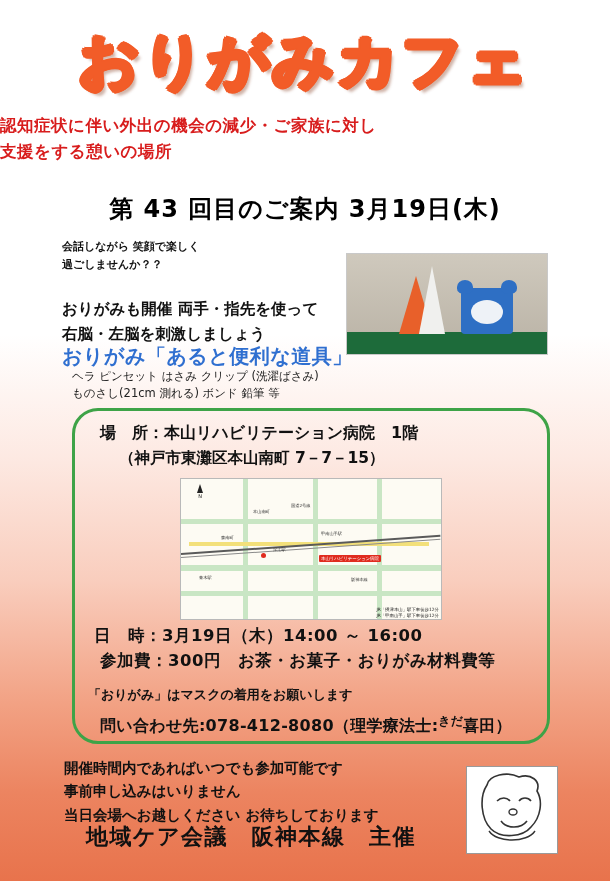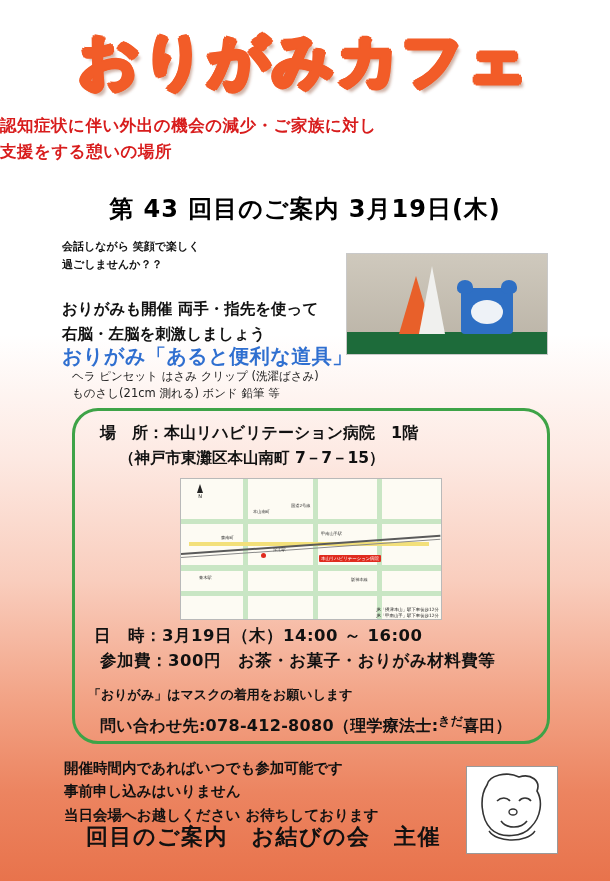--- a/index.html
+++ b/index.html
@@ -269,21 +269,21 @@
   <div class="contact">
     <span>問い合わせ先:078-412-8080（理学療法士:<span class="ruby">きだ</span>喜田）</span>
   </div>
 
   <div class="notes">
     <div>開催時間内であればいつでも参加可能です</div>
     <div>事前申し込みはいりません</div>
     <div>当日会場へお越しください お待ちしております</div>
   </div>
 
-  <div class="organizer">回目のご案内　お結びの会　主催</div>
+  <div class="organizer">地域ケア会議　阪神本線　主催</div>
 
   <div class="mascot">
     <svg width="88" height="84" viewBox="0 0 88 84">
       <path d="M20 18 C22 8, 40 4, 52 10 C64 6, 74 14, 70 24 C76 34, 74 50, 64 60 C56 70, 34 72, 24 62 C14 52, 12 30, 20 18 Z" fill="none" stroke="#333" stroke-width="1.6"></path>
       <path d="M30 34 C34 30, 40 30, 43 34" fill="none" stroke="#333" stroke-width="1.6"></path>
       <path d="M52 34 C55 30, 61 30, 64 34" fill="none" stroke="#333" stroke-width="1.6"></path>
       <ellipse cx="46" cy="45" rx="4" ry="3" fill="none" stroke="#333" stroke-width="1.4"></ellipse>
       <path d="M34 54 C40 62, 54 62, 60 54" fill="none" stroke="#333" stroke-width="1.6"></path>
       <path d="M22 64 C30 76, 60 76, 68 64" fill="none" stroke="#333" stroke-width="1.4"></path>
     </svg>

